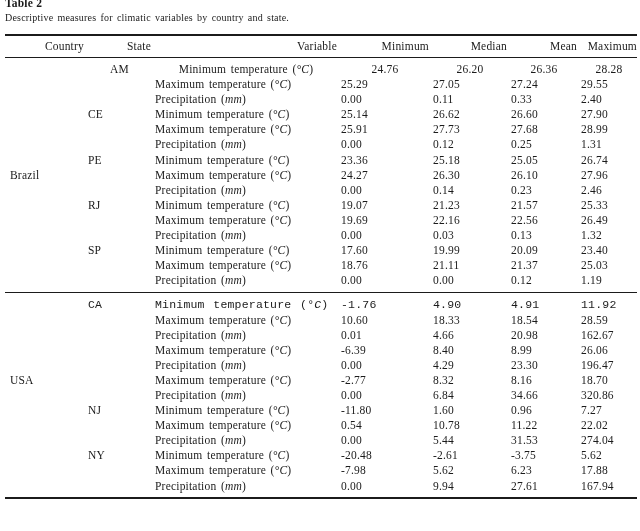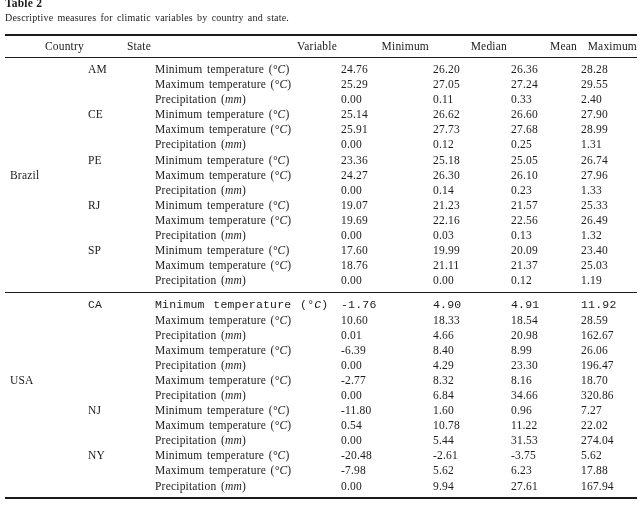--- a/index.html
+++ b/index.html
@@ -61,21 +61,21 @@
     height: 15.1px;
     line-height: 15.1px;
     padding: 0 0 0 4px;
     white-space: nowrap;
     overflow: hidden;
     letter-spacing: 0.2px;
     word-spacing: 1.5px;
     vertical-align: middle;
   }
   tbody td:first-child { padding-left: 5px; }
-  tbody tr.first-body-row td { padding-top: 4px; }
+  tbody tr.first-body-row td { padding-top: 4px; text-align: center; }
   tbody tr.section-end td { padding-bottom: 4px; }
   tbody tr.section-first td {
     border-top: 1.5px solid #1b1b1b;
     padding-top: 4px;
     font-family: Liberation Mono, monospace;
   }
   tbody tr.last-body-row td { padding-bottom: 3px; }
   .unit { font-style: italic; }
 </style>
 </head>
@@ -179,21 +179,21 @@
           <td>26.10</td>
           <td>27.96</td>
         </tr>
         <tr>
           <td></td>
           <td></td>
           <td>Precipitation (<span class="unit">mm</span>)</td>
           <td>0.00</td>
           <td>0.14</td>
           <td>0.23</td>
-          <td>1.33</td>
+          <td>2.46</td>
         </tr>
         <tr>
           <td></td>
           <td>RJ</td>
           <td>Minimum temperature (<span class="unit">°C</span>)</td>
           <td>19.07</td>
           <td>21.23</td>
           <td>21.57</td>
           <td>25.33</td>
         </tr>

